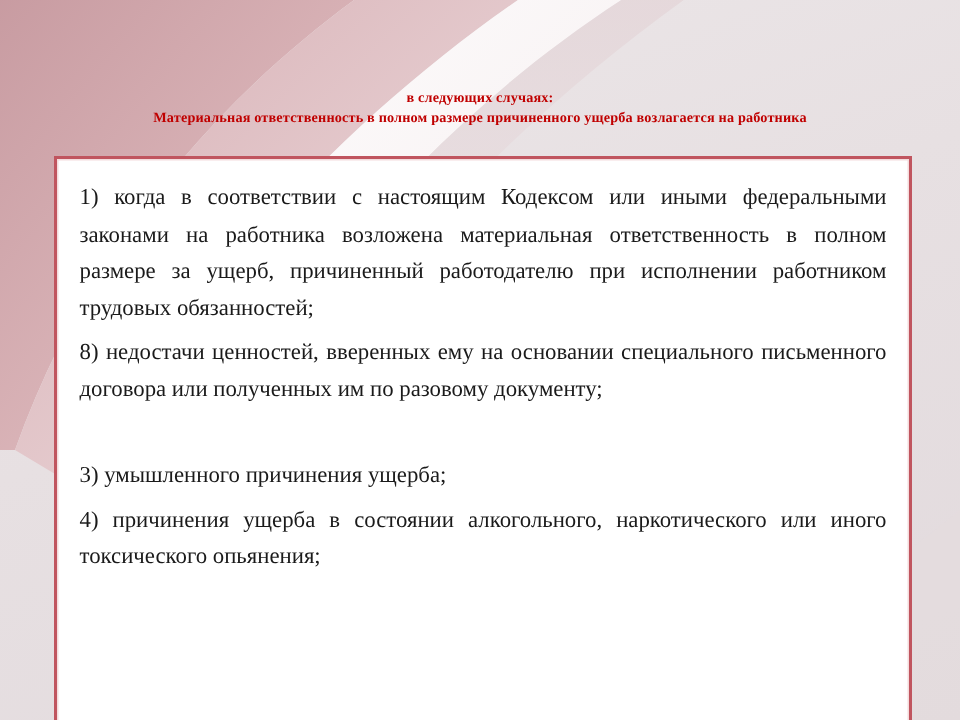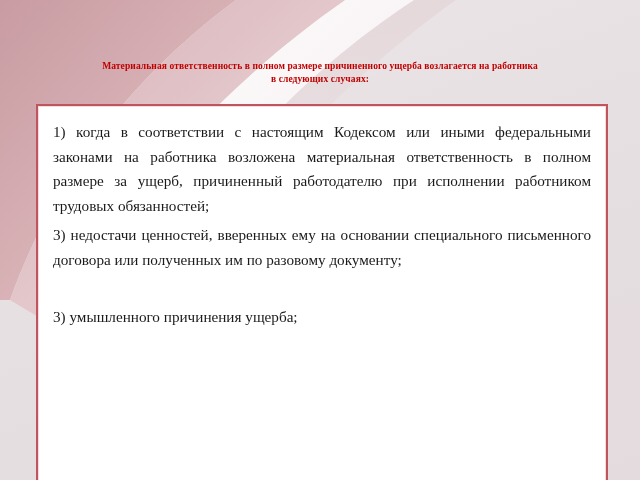--- a/index.html
+++ b/index.html
@@ -120,25 +120,26 @@
     <path d="M 250 -10 L 360 -10 C 240 70 120 190 60 330 L 10 300 C 60 160 150 60 250 -10 Z" fill="url(#g2)"></path>
 
     <path d="M 360 -10 L 430 -10 C 300 70 180 200 120 345 L 60 330 C 120 190 240 70 360 -10 Z" fill="url(#g3)"></path>
 
     <path d="M 430 -10 L 470 -10 C 340 80 210 215 150 355 L 120 345 C 180 200 300 70 430 -10 Z" fill="url(#g4)" opacity="0.7"></path>
 
     <path d="M 640 340 L 640 480 L 420 480 C 500 440 580 390 640 340 Z" fill="#e4dcde" opacity="0.6"></path>
   </svg>
 
   <div id="title-block">
+    <div class="title-line second">в следующих случаях:</div>
     <div class="title-line">Материальная ответственность в полном размере причиненного ущерба возлагается на работника</div>
-    <div class="title-line second">в следующих случаях:</div>
   </div>
 
   <div id="content-box">
     <div id="content-inner">
       <p class="para">1) когда в соответствии с настоящим Кодексом или иными федеральными законами на работника возложена материальная ответственность в полном размере за ущерб, причиненный работодателю при исполнении работником трудовых обязанностей;</p>
-      <p class="para">3) недостачи ценностей, вверенных ему на основании специального письменного договора или полученных им по разовому документу;</p>
+      <p class="para">8) недостачи ценностей, вверенных ему на основании специального письменного договора или полученных им по разовому документу;</p>
       <p class="para short">3) умышленного причинения ущерба;</p>
+      <p class="para">4) причинения ущерба в состоянии алкогольного, наркотического или иного токсического опьянения;</p>
     </div>
   </div>
 
 </div>
 
 </body></html>

